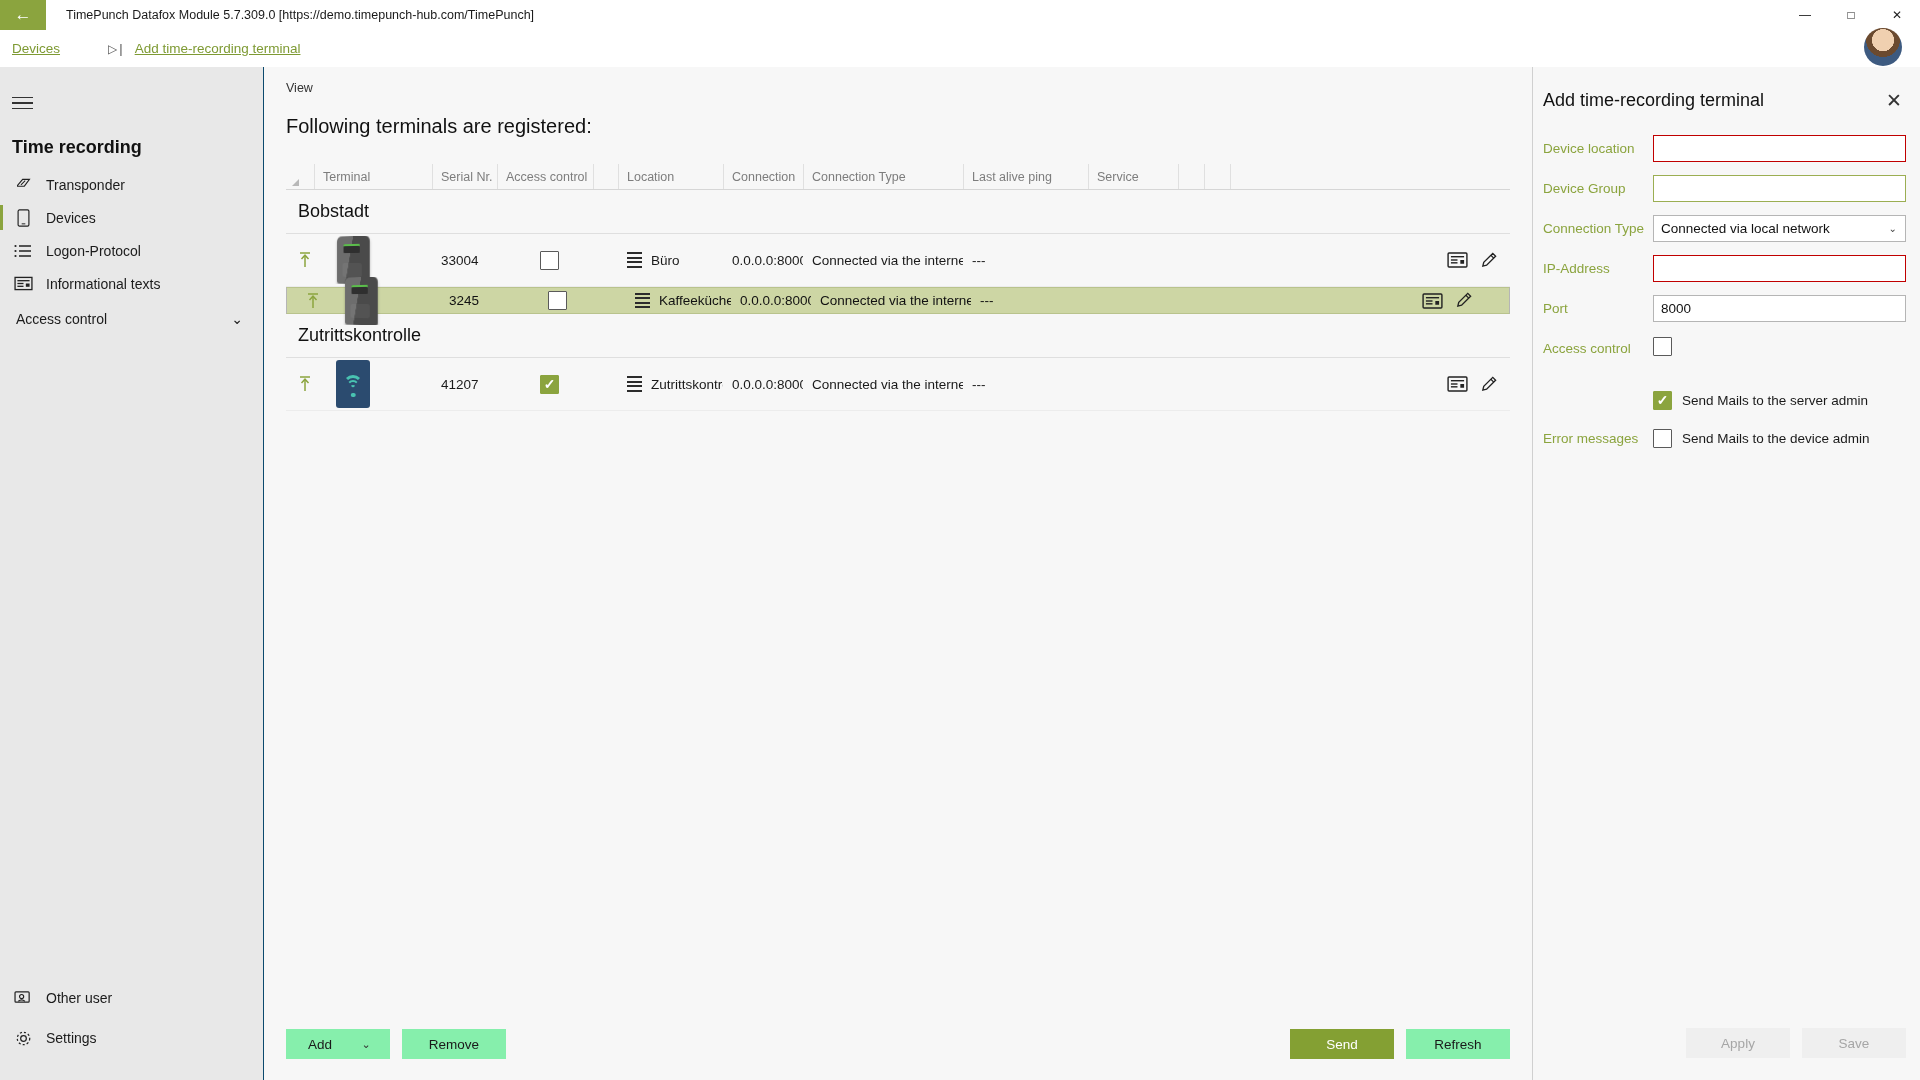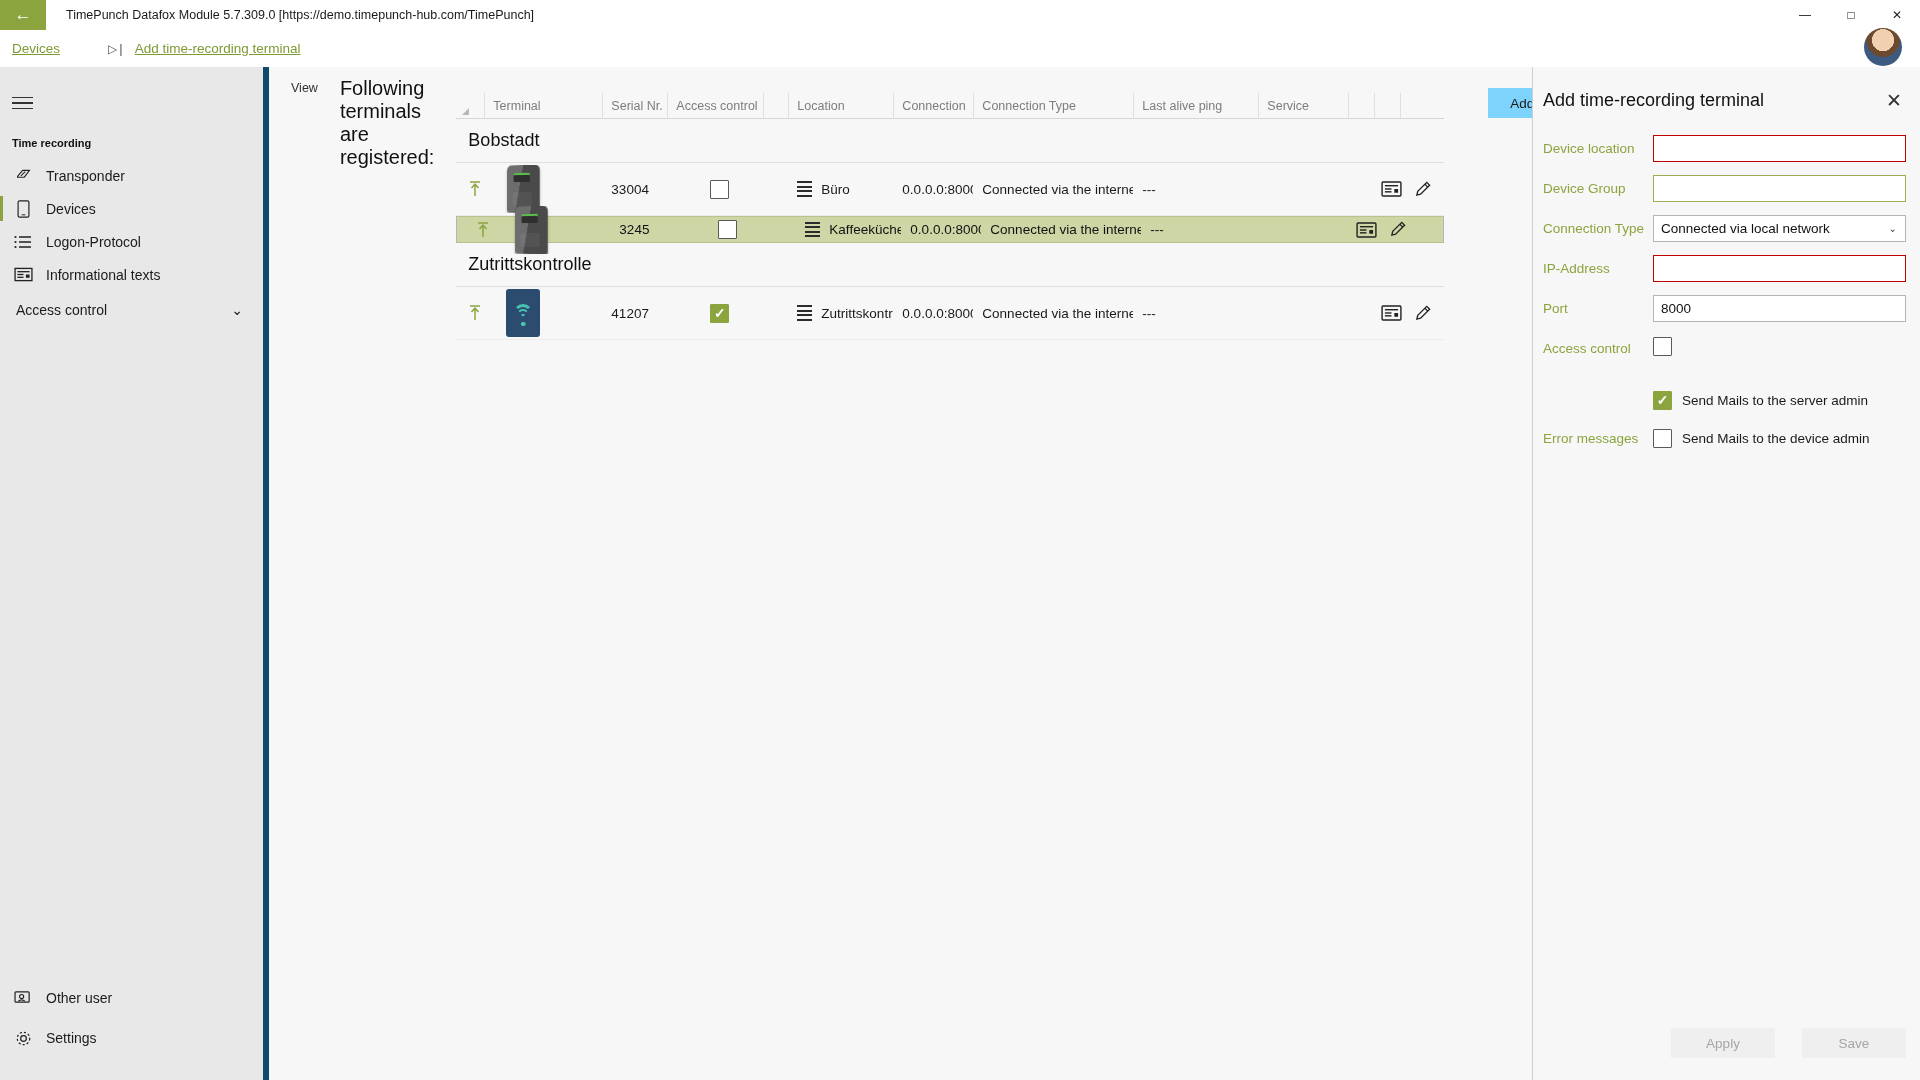--- a/index.html
+++ b/index.html
@@ -60,21 +60,21 @@
     width: 263px; background: #e8e8e8; flex-shrink: 0;
     display: flex; flex-direction: column; position: relative;
   }
   .hamburger {
     margin: 24px 0 0 12px; width: 30px; height: 24px;
     display: flex; flex-direction: column; justify-content: center;
     gap: 4px; cursor: pointer;
   }
   .hamburger span { display: block; height: 1.5px; background: #333; width: 21px; }
   .side-head {
-    font-size: 11px; font-weight: bold; color: #111;
+    font-size: 18px; font-weight: bold; color: #111;
     padding: 22px 0 10px 12px;
   }
   .side-item {
     height: 33px; display: flex; align-items: center;
     padding-left: 12px; cursor: pointer; position: relative;
     font-size: 14px; color: #1b1b1b;
   }
   .side-item.active::before {
     content: ""; position: absolute; left: 0; top: 4px; bottom: 4px;
     width: 3px; background: #8ba43e;
@@ -88,22 +88,22 @@
   .side-group {
     height: 38px; display: flex; align-items: center;
     padding-left: 16px; cursor: pointer; font-size: 14px; color: #1b1b1b;
     justify-content: space-between; padding-right: 20px;
   }
   .side-bottom { margin-top: auto; padding-bottom: 22px; }
   .side-bottom .side-item { height: 40px; }
 
   
   .center {
-    flex: 1; background: #f7f7f7; display: flex; flex-direction: row;
-    border-left: 6px solid #0c4a6e; min-width: 0; position: relative;
+    flex: 1; background: #f7f7f7; display: flex; flex-direction: column;
+    border-left: 1px solid #0c4a6e; min-width: 0; position: relative;
   }
   .view-tab {
     padding: 14px 0 10px 22px; font-size: 12.5px; color: #333;
   }
   .panel-title {
     font-size: 20px; color: #111; padding: 10px 0 0 22px; font-weight: normal;
   }
 
   
   .tbl-wrap { margin: 26px 22px 0 22px; flex: 1; min-height: 0; }
@@ -195,21 +195,21 @@
     padding-right: 12px;
   }
   .ico-btn { cursor: pointer; display: flex; align-items: center; }
 
   
   .btnbar {
     height: 72px; display: flex; align-items: center;
     padding: 0 22px; gap: 12px; background: #f7f7f7;
   }
   .btn {
-    min-width: 104px; height: 30px; background: #7dd3fc; border: none;
+    min-width: 104px; height: 30px; background: #86efac; border: none;
     font-size: 13.5px; color: #1a1a1a; cursor: pointer;
     display: flex; align-items: center; justify-content: center;
     font-family: "Liberation Sans", sans-serif;
   }
   .btn.split { justify-content: space-between; padding: 0 12px 0 0; }
   .btn.split .t { flex: 1; text-align: center; }
   .btn.split .cv { width: 24px; font-size: 11px; color: #333; }
   .btn.primary { background: #84a033; color: #fff; }
   .spacer { flex: 1; }
 
@@ -247,21 +247,21 @@
   }
   .sel-arrow {
     position: absolute; right: 9px; top: 50%; transform: translateY(-50%);
     pointer-events: none; font-size: 10px; color: #444;
   }
   .chk-line { display: flex; align-items: center; gap: 10px; }
   .chk-line .lbl { font-size: 13.5px; color: #1a1a1a; }
   .frow.mail { margin-bottom: 10px; }
   .rp-footer {
     margin-top: auto; display: flex; justify-content: flex-end;
-    gap: 27px; padding: 0 14px 22px 0;
+    gap: 12px; padding: 0 14px 22px 0;
   }
   .btn.ghost { background: #efefef; color: #a6a6a6; cursor: default; }
 </style>
 </head>
 <body>
 
 <div class="titlebar">
   <div class="back-btn">
     <span>←</span>
   </div>

